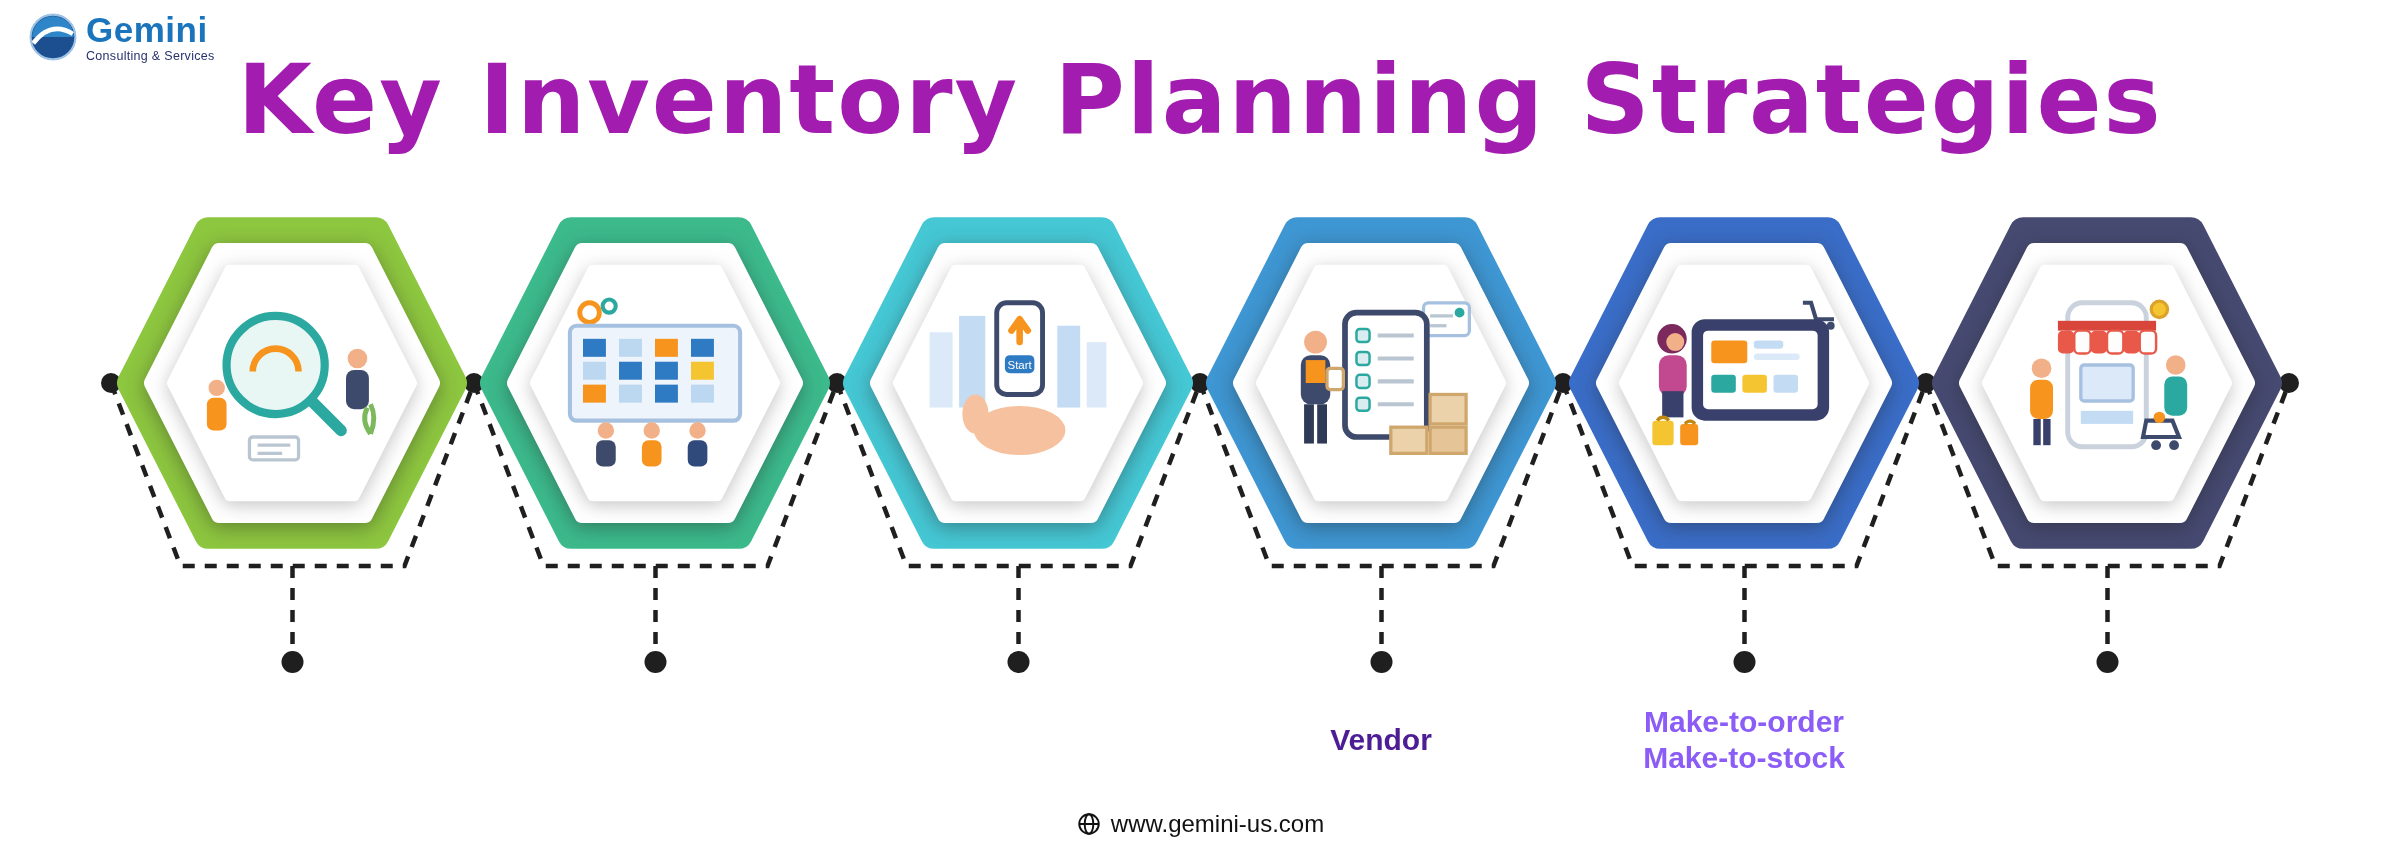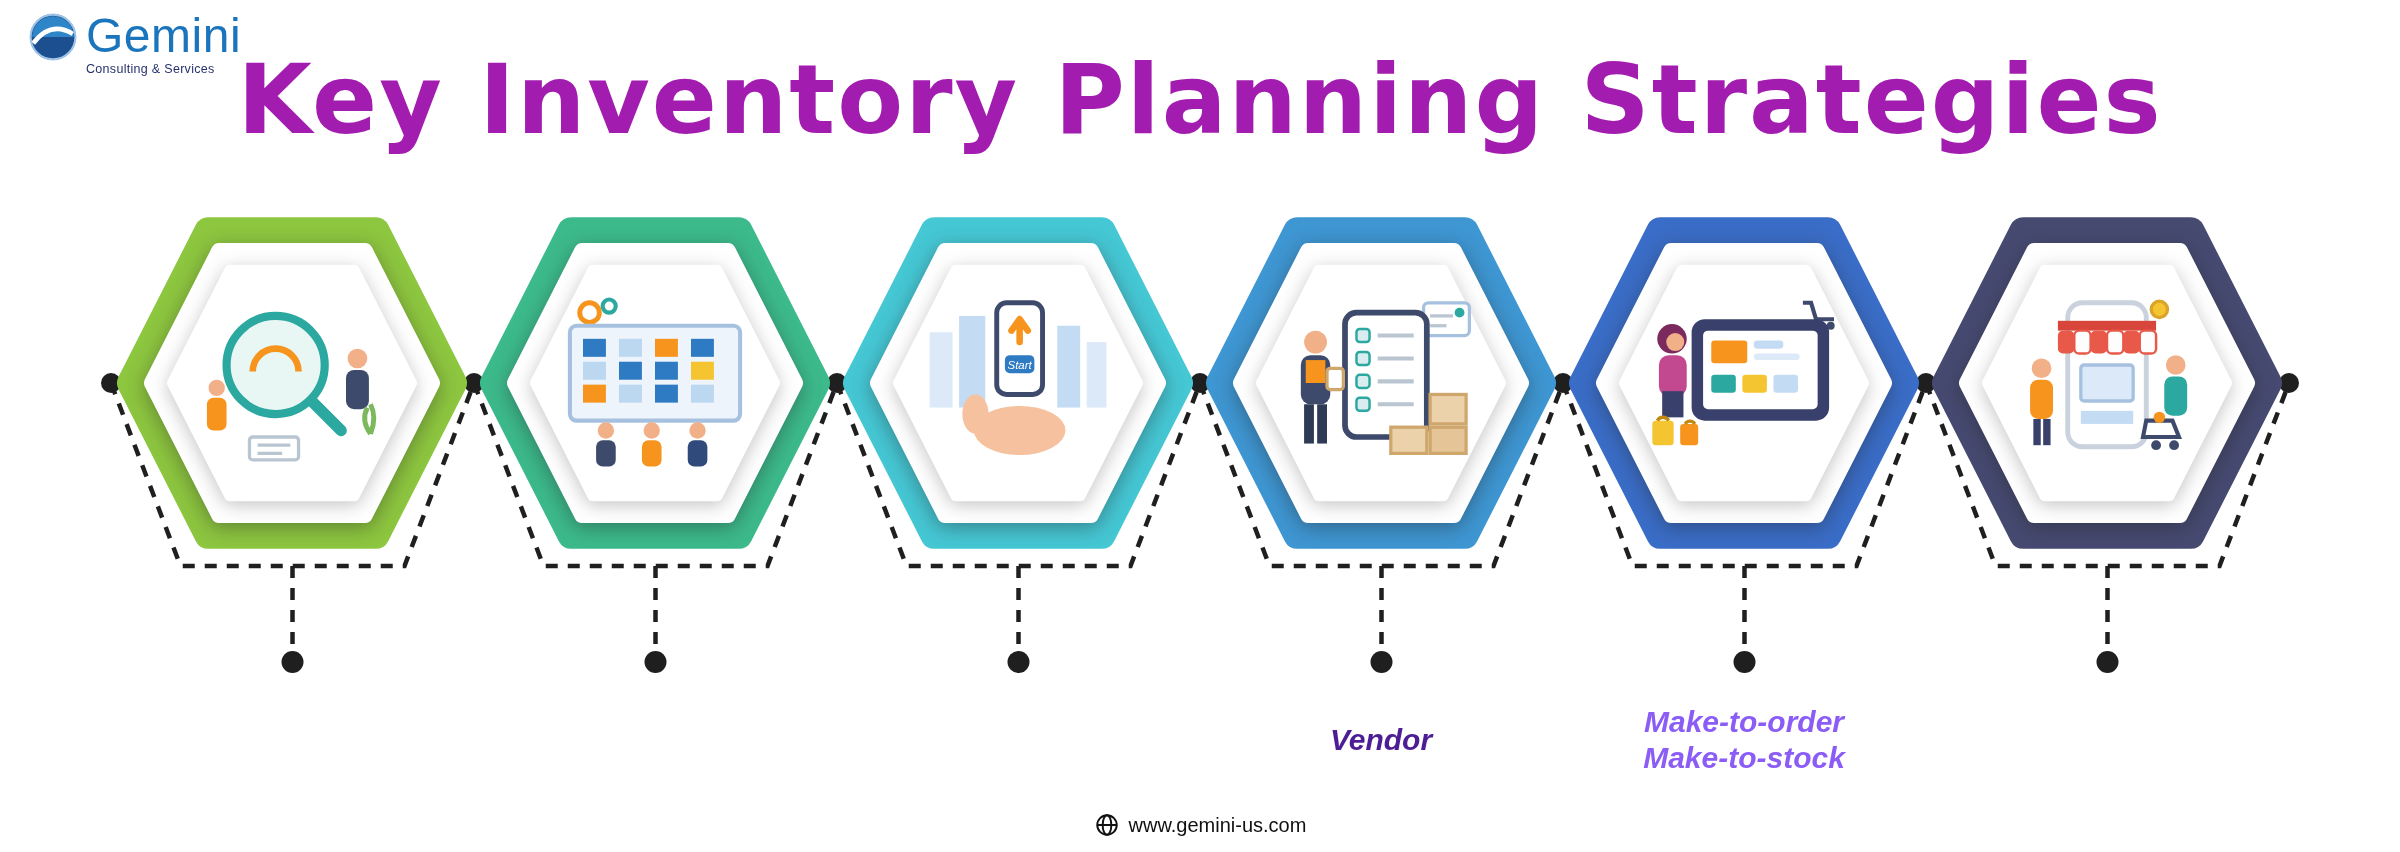--- a/index.html
+++ b/index.html
@@ -5,29 +5,29 @@
   * { margin:0; padding:0; box-sizing:border-box; }
   body { font-family:"Liberation Sans", sans-serif; }
   .page {
     position:relative; width:2400px; height:852px;
     background:#ffffff; overflow:hidden;
   }
   
   .logo { position:absolute; top:12px; left:28px; display:flex; align-items:flex-start; gap:8px; }
   .logo-icon { width:50px; height:50px; }
   .logo-text { display:flex; flex-direction:column; line-height:1; }
-  .logo-name { font-size:48px; font-weight:normal; letter-spacing:0.5px; }
+  .logo-name { font-size:35px; font-weight:bold; letter-spacing:0.5px; }
   .logo-tagline { font-size:12.5px; font-weight:normal; margin-top:3px; letter-spacing:0.3px; }
   .title {
     position:absolute; top:44px; left:0; width:100%;
     text-align:center; font-size:96px; font-weight:800;
     font-family:"DejaVu Sans", sans-serif; letter-spacing:2px;
   }
   
-  .band { position:absolute; top:0; left:0; width:2400px; height:737px;font-style:italic; }
+  .band { position:absolute; top:0; left:0; width:2400px; height:737px; }
   .connectors { position:absolute; top:0; left:0; }
   .card { position:absolute; top:218px; width:350px; height:330px; }
   .hex { position:absolute; top:0; left:0; width:350px; height:330px; overflow:visible; }
   .hex-white { fill:#ffffff; stroke:#ffffff; filter:drop-shadow(0 5px 10px rgba(30,30,30,0.38)); }
   .hex-core  { fill:#ffffff; stroke:#ffffff; filter:drop-shadow(0 4px 9px rgba(60,60,60,0.30)); }
   .illus {
     position:absolute; left:50%; top:50%; transform:translate(-50%,-50%);
     width:200px; height:180px;
   }
   .illus svg { width:100%; height:100%; }
@@ -35,21 +35,21 @@
     position:absolute; top:692px; width:350px; height:96px;
     display:flex; flex-direction:column; align-items:center; justify-content:center;
     font-size:30px; font-weight:bold; line-height:1.2; text-align:center;
   }
   
   .footer {
     position:absolute; bottom:14px; left:0; width:100%;
     display:flex; align-items:center; justify-content:center; gap:9px;
   }
   .footer-globe { width:26px; height:26px; }
-  .footer-url { font-size:20px; color:#111111; font-weight:500; }
+  .footer-url { font-size:24px; color:#111111; font-weight:500; }
 </style>
 </head>
 <body>
 
 <div class="page" style="background-color: rgb(255, 255, 255);">
 
   <div class="logo">
     <svg class="logo-icon" viewBox="0 0 48 48">
       <circle cx="24" cy="24" r="22" fill="#1b4f8f"></circle>
       <path d="M4 24 a20 20 0 0 1 40 0 Z" fill="#2e86c9"></path>

